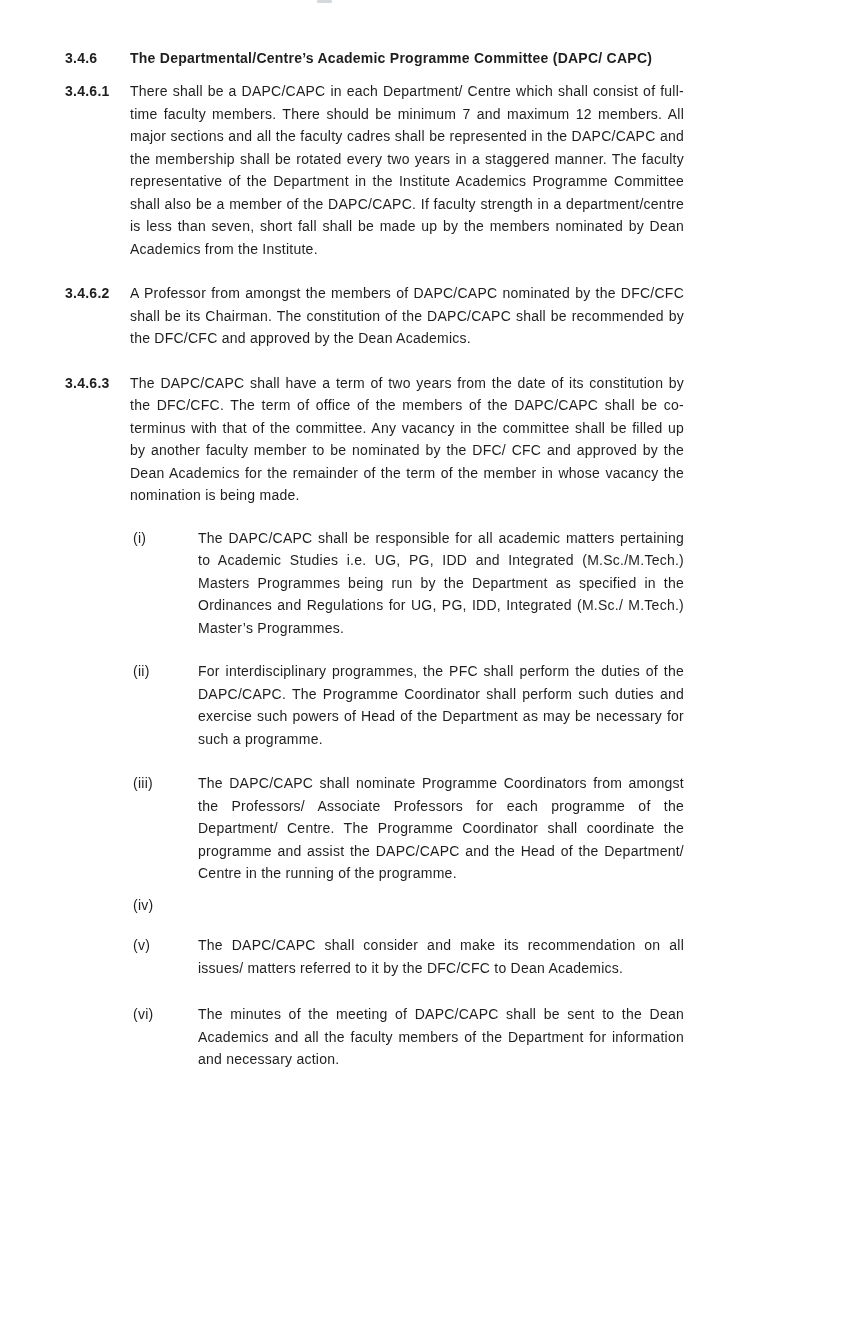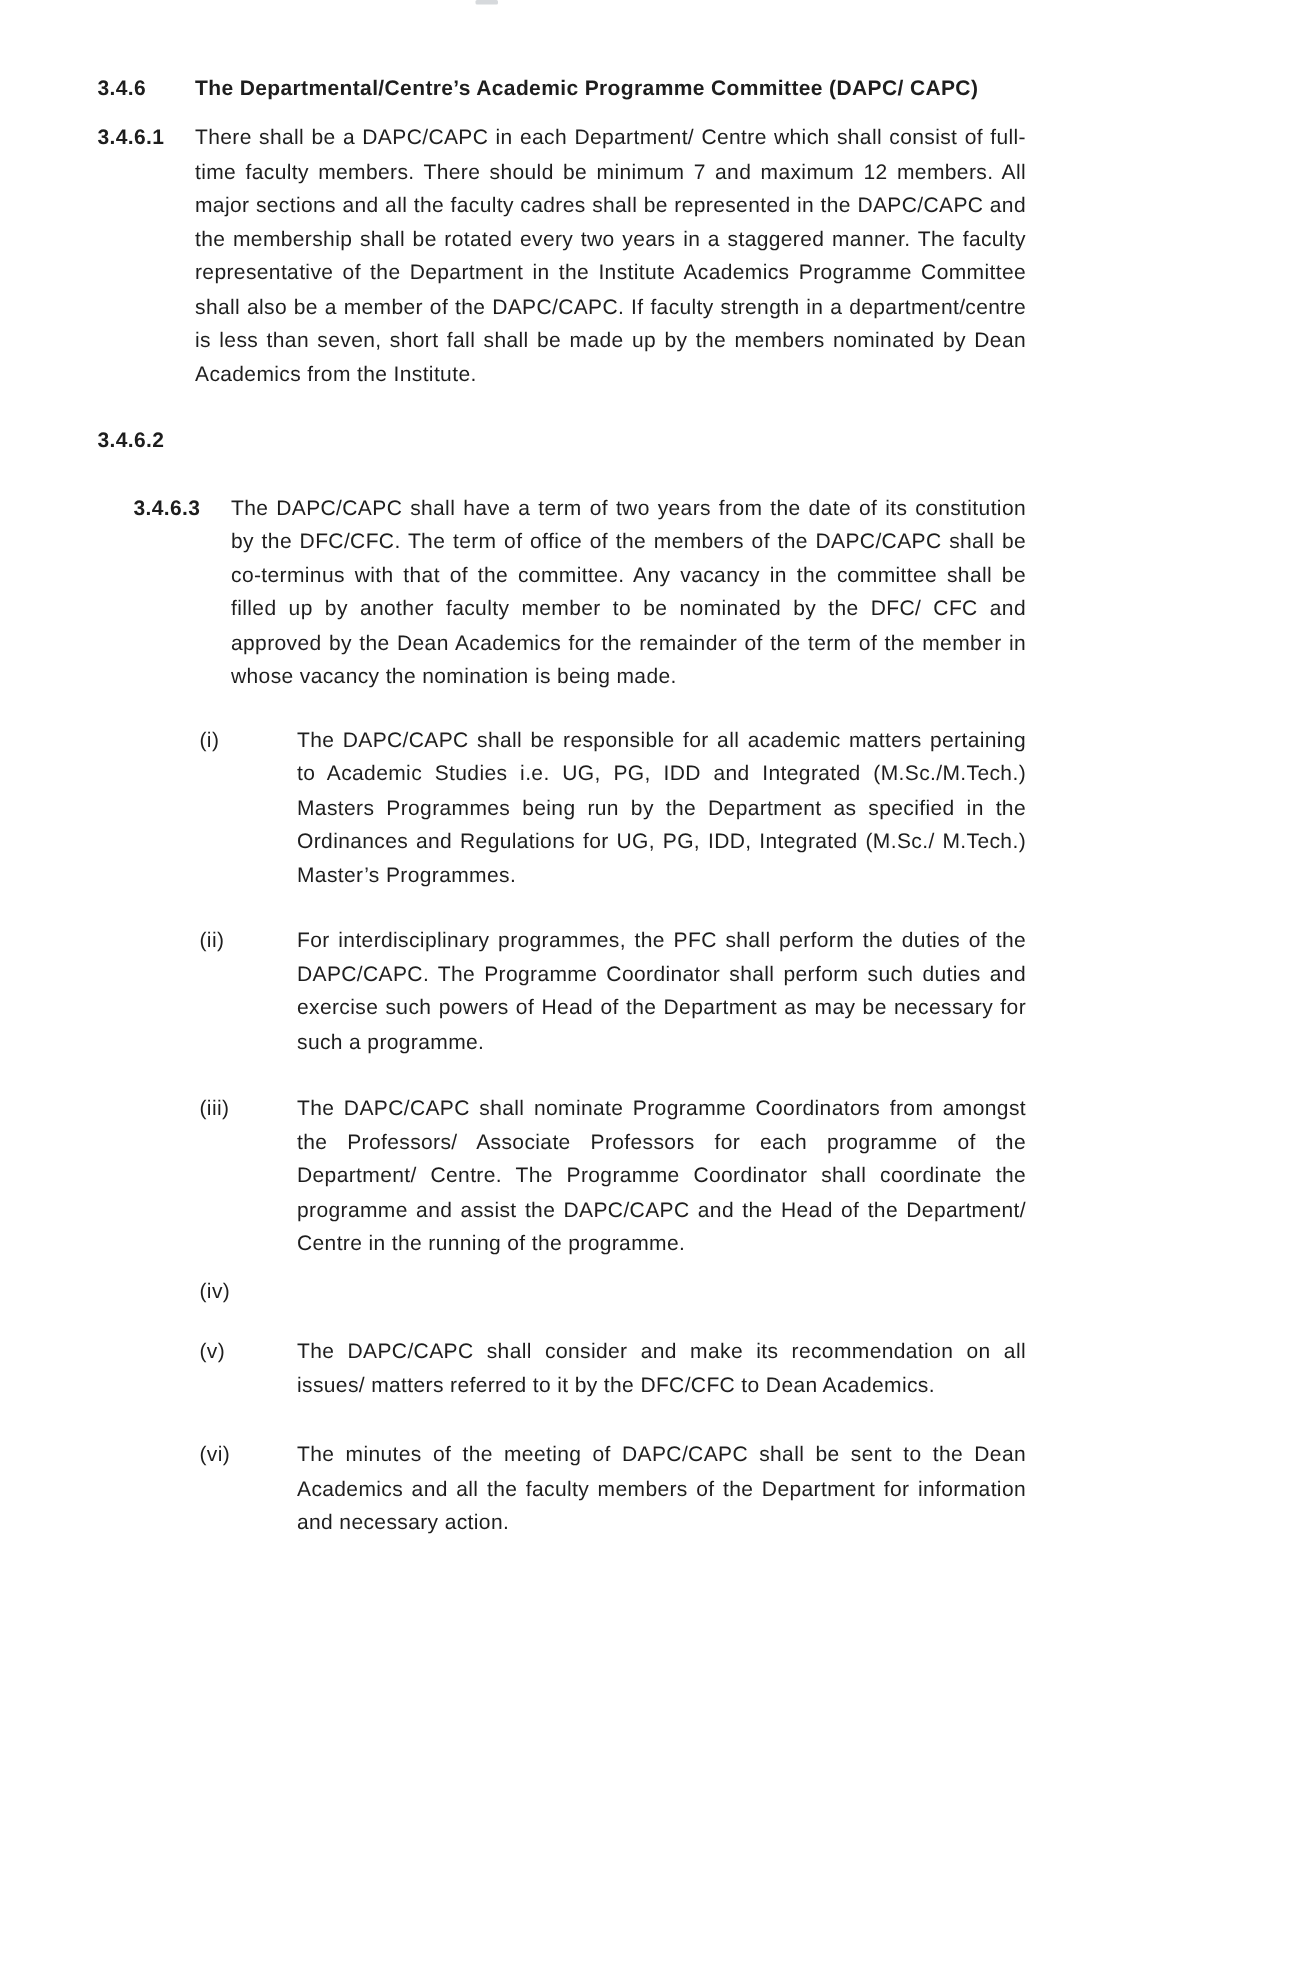--- a/index.html
+++ b/index.html
@@ -59,21 +59,21 @@
     box-sizing: border-box;
     padding-left: 3px;
   }
   .duty-text {
     width: 564px;
     text-align: justify;
   }
   .mb10 { margin-bottom: 10px; }
   .mb18 { margin-bottom: 18px; }
   .mb19 { margin-bottom: 9px; }
-  .mb20 { margin-bottom: 20px; margin-left: 24px; }
+  .mb20 { margin-bottom: 20px; }
   .mb21 { margin-bottom: 21px; }
   .mb22 { margin-bottom: 22px; }
   .mb24 { margin-bottom: 24px; }
   .top-artifact {
     position: absolute;
     left: 317px;
     top: 0;
     width: 15px;
     height: 3px;
     background: #d6d9dc;
@@ -92,20 +92,21 @@
     <div class="text-col">The Departmental/Centre’s Academic Programme Committee (DAPC/ CAPC)</div>
   </div>
 
   <div class="row mb22">
     <div class="num-col">3.4.6.1</div>
     <div class="text-col">There shall be a DAPC/CAPC in each Department/ Centre which shall consist of full-time faculty members. There should be minimum 7 and maximum 12 members. All major sections and all the faculty cadres shall be represented in the DAPC/CAPC and the membership shall be rotated every two years in a staggered manner. The faculty representative of the Department in the Institute Academics Programme Committee shall also be a member of the DAPC/CAPC. If faculty strength in a department/centre is less than seven, short fall shall be made up by the members nominated by Dean Academics from the Institute.</div>
   </div>
 
   <div class="row mb22">
     <div class="num-col">3.4.6.2</div>
+    <div class="text-col">A Professor from amongst the members of DAPC/CAPC nominated by the DFC/CFC shall be its Chairman. The constitution of the DAPC/CAPC shall be recommended by the DFC/CFC and approved by the Dean Academics.</div>
   </div>
 
   <div class="row mb20">
     <div class="num-col">3.4.6.3</div>
     <div class="text-col">The DAPC/CAPC shall have a term of two years from the date of its constitution by the DFC/CFC. The term of office of the members of the DAPC/CAPC shall be co-terminus with that of the committee. Any vacancy in the committee shall be filled up by another faculty member to be nominated by the DFC/ CFC and approved by the Dean Academics for the remainder of the term of the member in whose vacancy the nomination is being made.</div>
   </div>
 
 
   <div class="duties">
 

